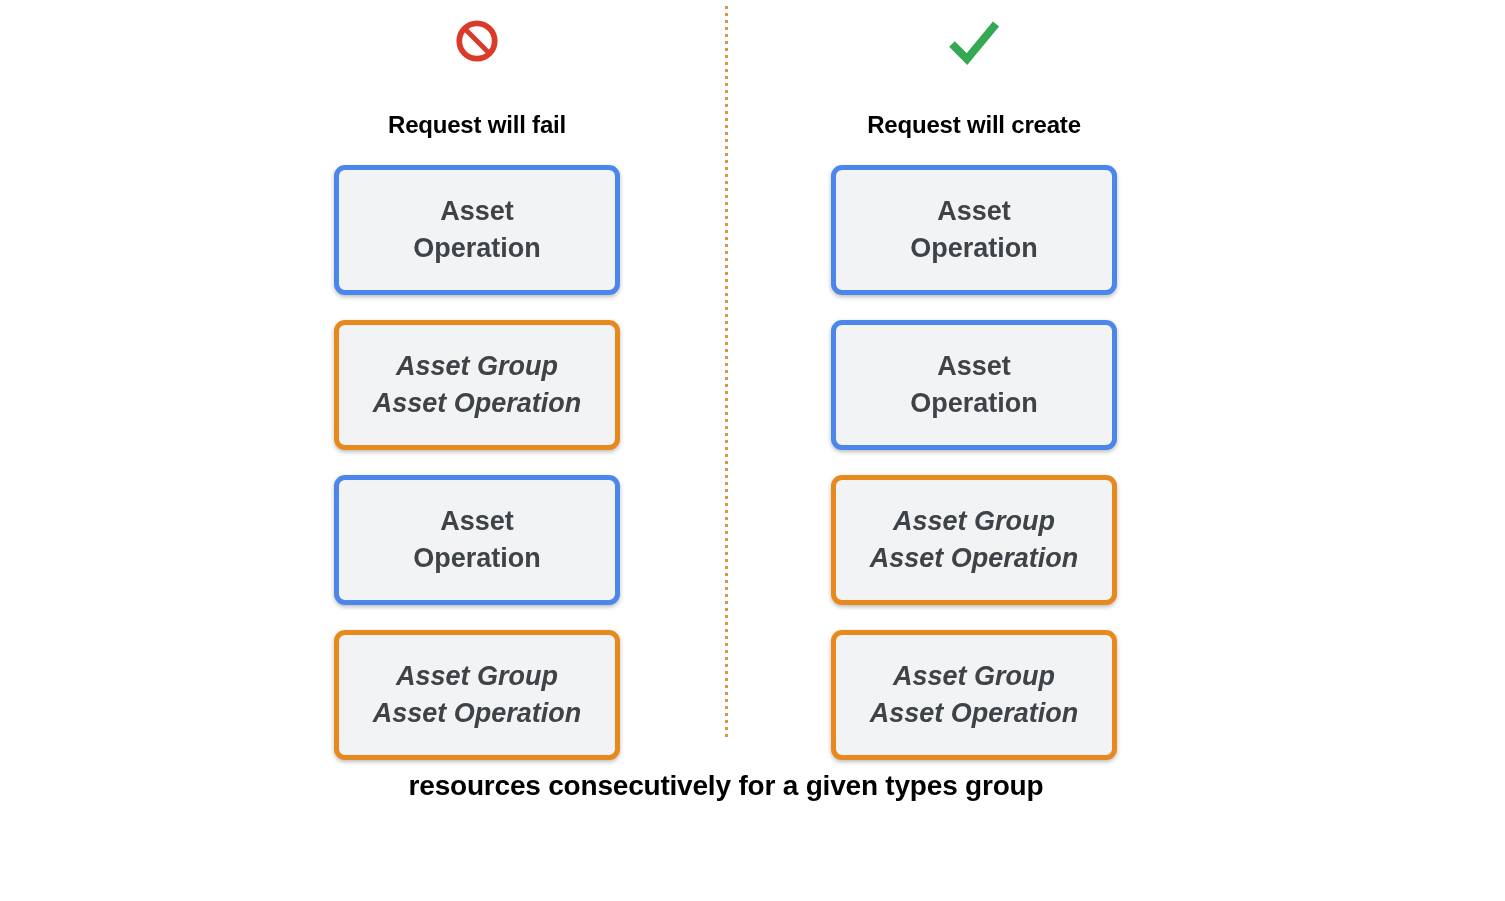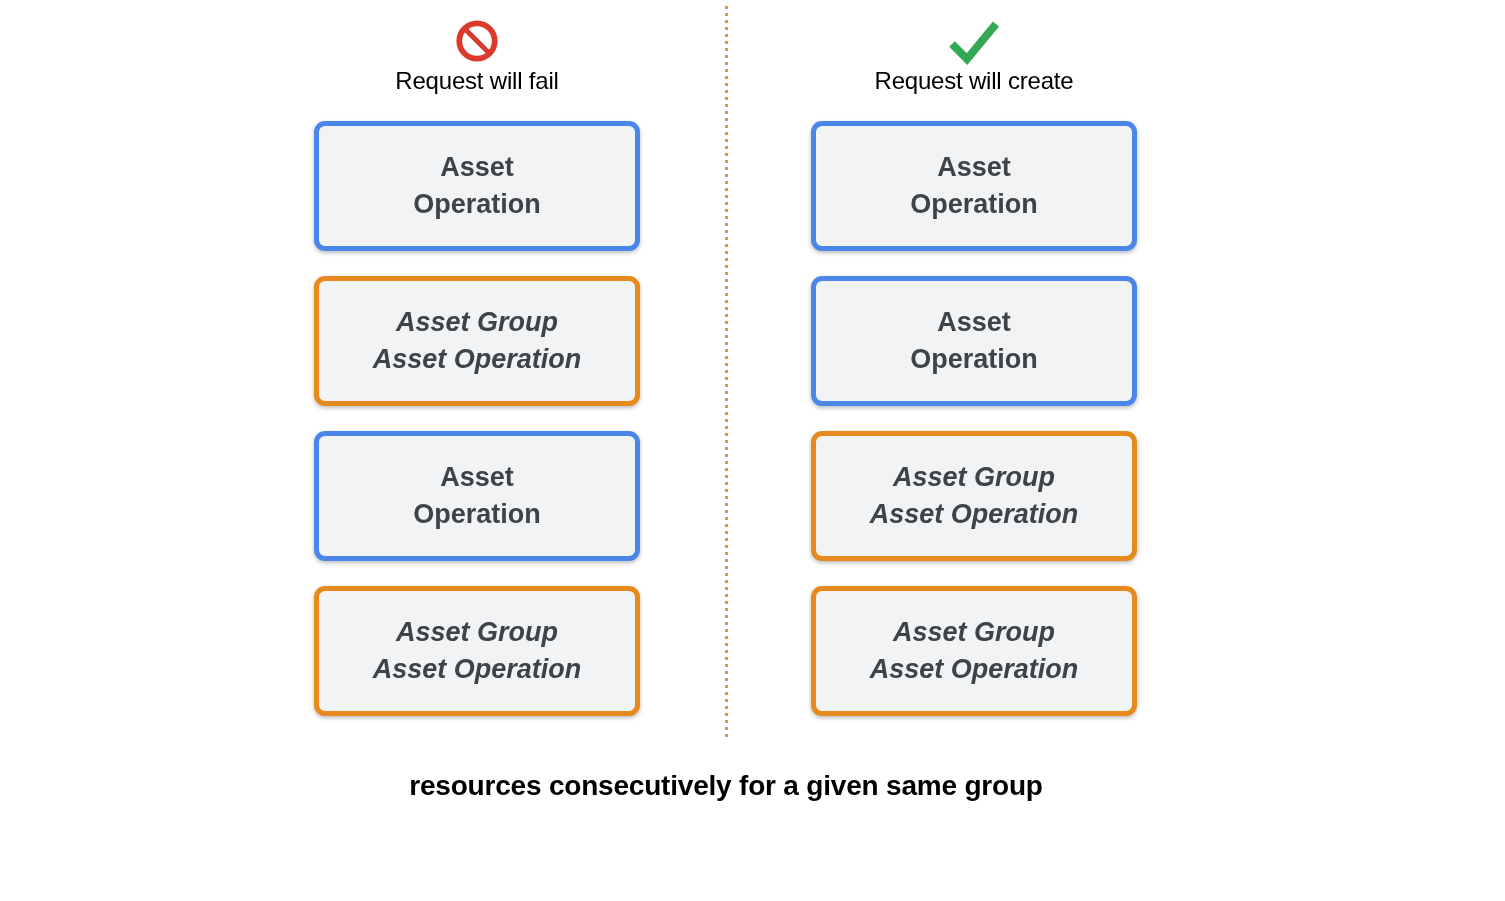--- a/index.html
+++ b/index.html
@@ -30,29 +30,30 @@
     height: 50px;
     display: flex;
     align-items: center;
     justify-content: center;
   }
 
   .col-title {
     height: 30px;
     line-height: 30px;
     font-size: 24px;
-    font-weight: normal;
+    font-weight: bold;
     color: var(--heading-text, #000);
     text-align: center;
     white-space: nowrap;
     letter-spacing: -0.2px;
+    margin-top: 44px;
   }
 
   .box {
-    width: 326px;
+    width: 286px;
     height: 130px;
     margin-top: 25px;
     border-radius: 11px;
     background: var(--box-fill, #F1F3F4);
     border: 5px solid transparent;
     box-shadow: 0 2px 4px rgba(60,64,67,0.35);
     display: flex;
     flex-direction: column;
     align-items: center;
     justify-content: center;
@@ -150,16 +151,16 @@
       <span>Asset Group</span>
       <span>Asset Operation</span>
     </div>
     <div class="box asset-group-operation">
       <span>Asset Group</span>
       <span>Asset Operation</span>
     </div>
   </div>
 
   <div class="caption">
-    <div>resources consecutively for a given same group</div>
+    <div>resources consecutively for a given types group</div>
   </div>
 
 </div>
 
 </body></html>

